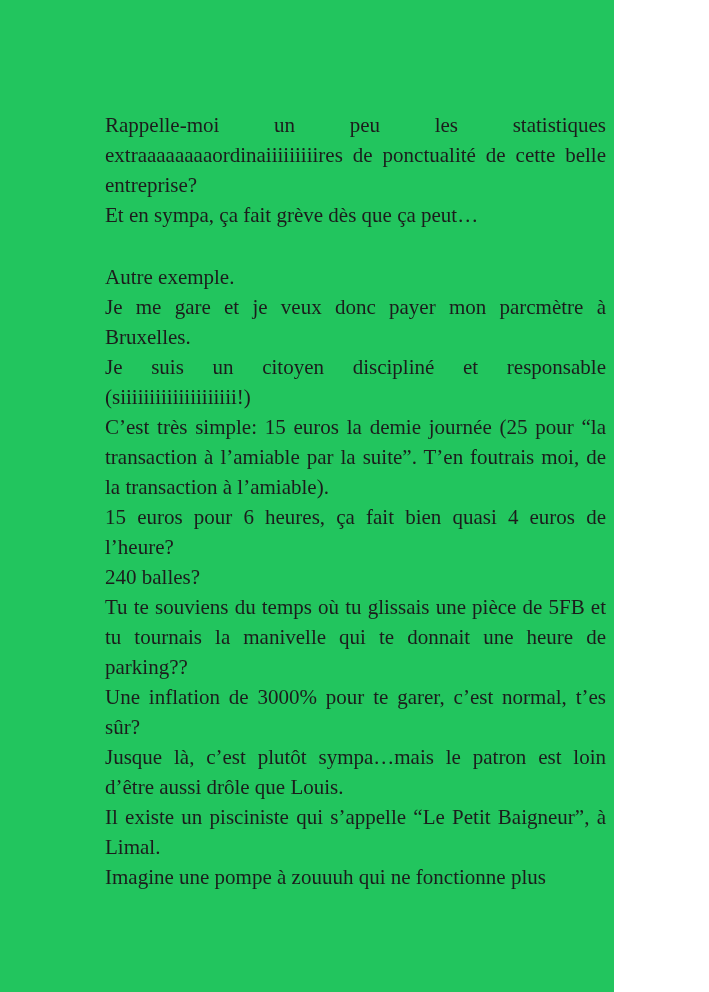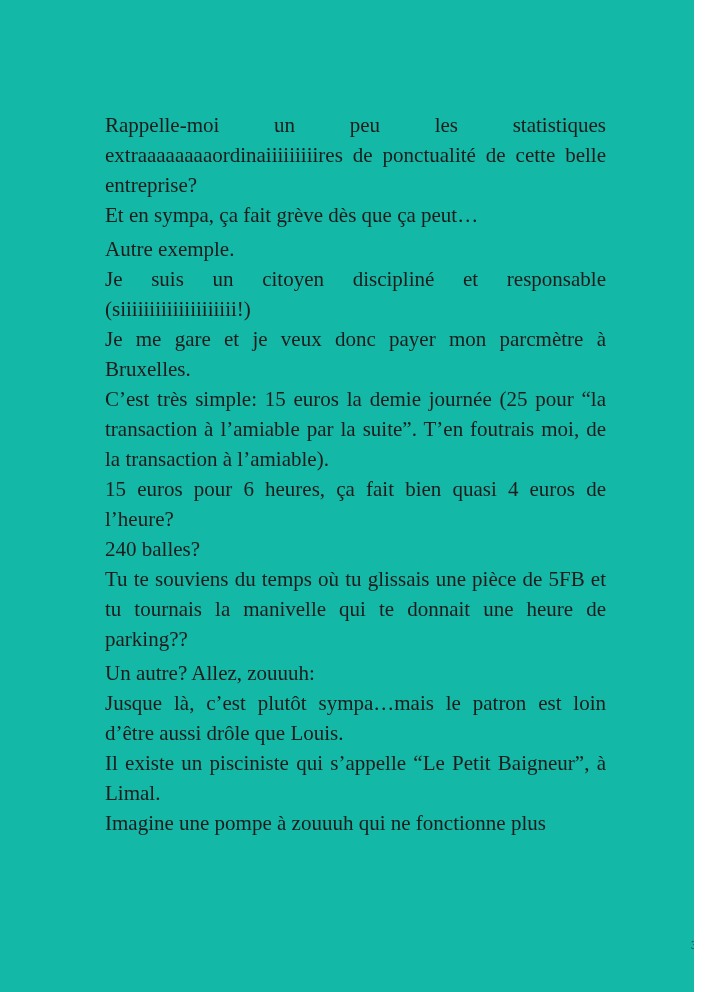--- a/index.html
+++ b/index.html
@@ -2,69 +2,69 @@
 <html><head>
 <meta charset="utf-8">
 <style>
   html, body {
     margin: 0;
     padding: 0;
     background: #ffffff;
   }
   .page {
     position: relative;
-    width: 694px;
+    width: 614px;
     height: 992px;
-    background: #14b8a6;
+    background: #22c55e;
     font-family: "Liberation Serif", serif;
     color: #1c1c1c;
     overflow: hidden;
   }
   .text-block {
     position: absolute;
     left: 105px;
     top: 110px;
     width: 501px;
     font-size: 21px;
     line-height: 30px;
     text-align: justify;
   }
   .text-block p {
     margin: 0;
     padding: 0;
   }
   .text-block p.gap {
-    margin-top: 4px;
+    margin-top: 32px;
   }
   .page-number {
     position: absolute;
     left: 0;
     top: 938px;
     width: 709px;
     text-align: right;
     font-size: 12px;
     color: #333333;
   }
 </style>
 </head>
 <body>
 
 <div class="page">
 
   <div class="text-block">
     <p>Rappelle-moi un peu les statistiques extraaaaaaaaordinaiiiiiiiiires de ponctualité de cette belle entreprise?</p>
     <p>Et en sympa, ça fait grève dès que ça peut…</p>
     <p class="gap">Autre exemple.</p>
+    <p>Je me gare et je veux donc payer mon parcmètre à Bruxelles.</p>
     <p>Je suis un citoyen discipliné et responsable (siiiiiiiiiiiiiiiiiiii!)</p>
-    <p>Je me gare et je veux donc payer mon parcmètre à Bruxelles.</p>
     <p>C’est très simple: 15 euros la demie journée (25 pour “la transaction à l’amiable par la suite”. T’en foutrais moi, de la transaction à l’amiable).</p>
     <p>15 euros pour 6 heures, ça fait bien quasi 4 euros de l’heure?</p>
     <p>240 balles?</p>
     <p>Tu te souviens du temps où tu glissais une pièce de 5FB et tu tournais la manivelle qui te donnait une heure de parking??</p>
-    <p class="gap">Un autre? Allez, zouuuh:</p>
+    <p>Une inflation de 3000% pour te garer, c’est normal, t’es sûr?</p>
     <p>Jusque là, c’est plutôt sympa…mais le patron est loin d’être aussi drôle que Louis.</p>
     <p>Il existe un pisciniste qui s’appelle “Le Petit Baigneur”, à Limal.</p>
     <p>Imagine une pompe à zouuuh qui ne fonctionne plus</p>
   </div>
 
   <div class="page-number">308</div>
 
 </div>
 
 </body></html>

